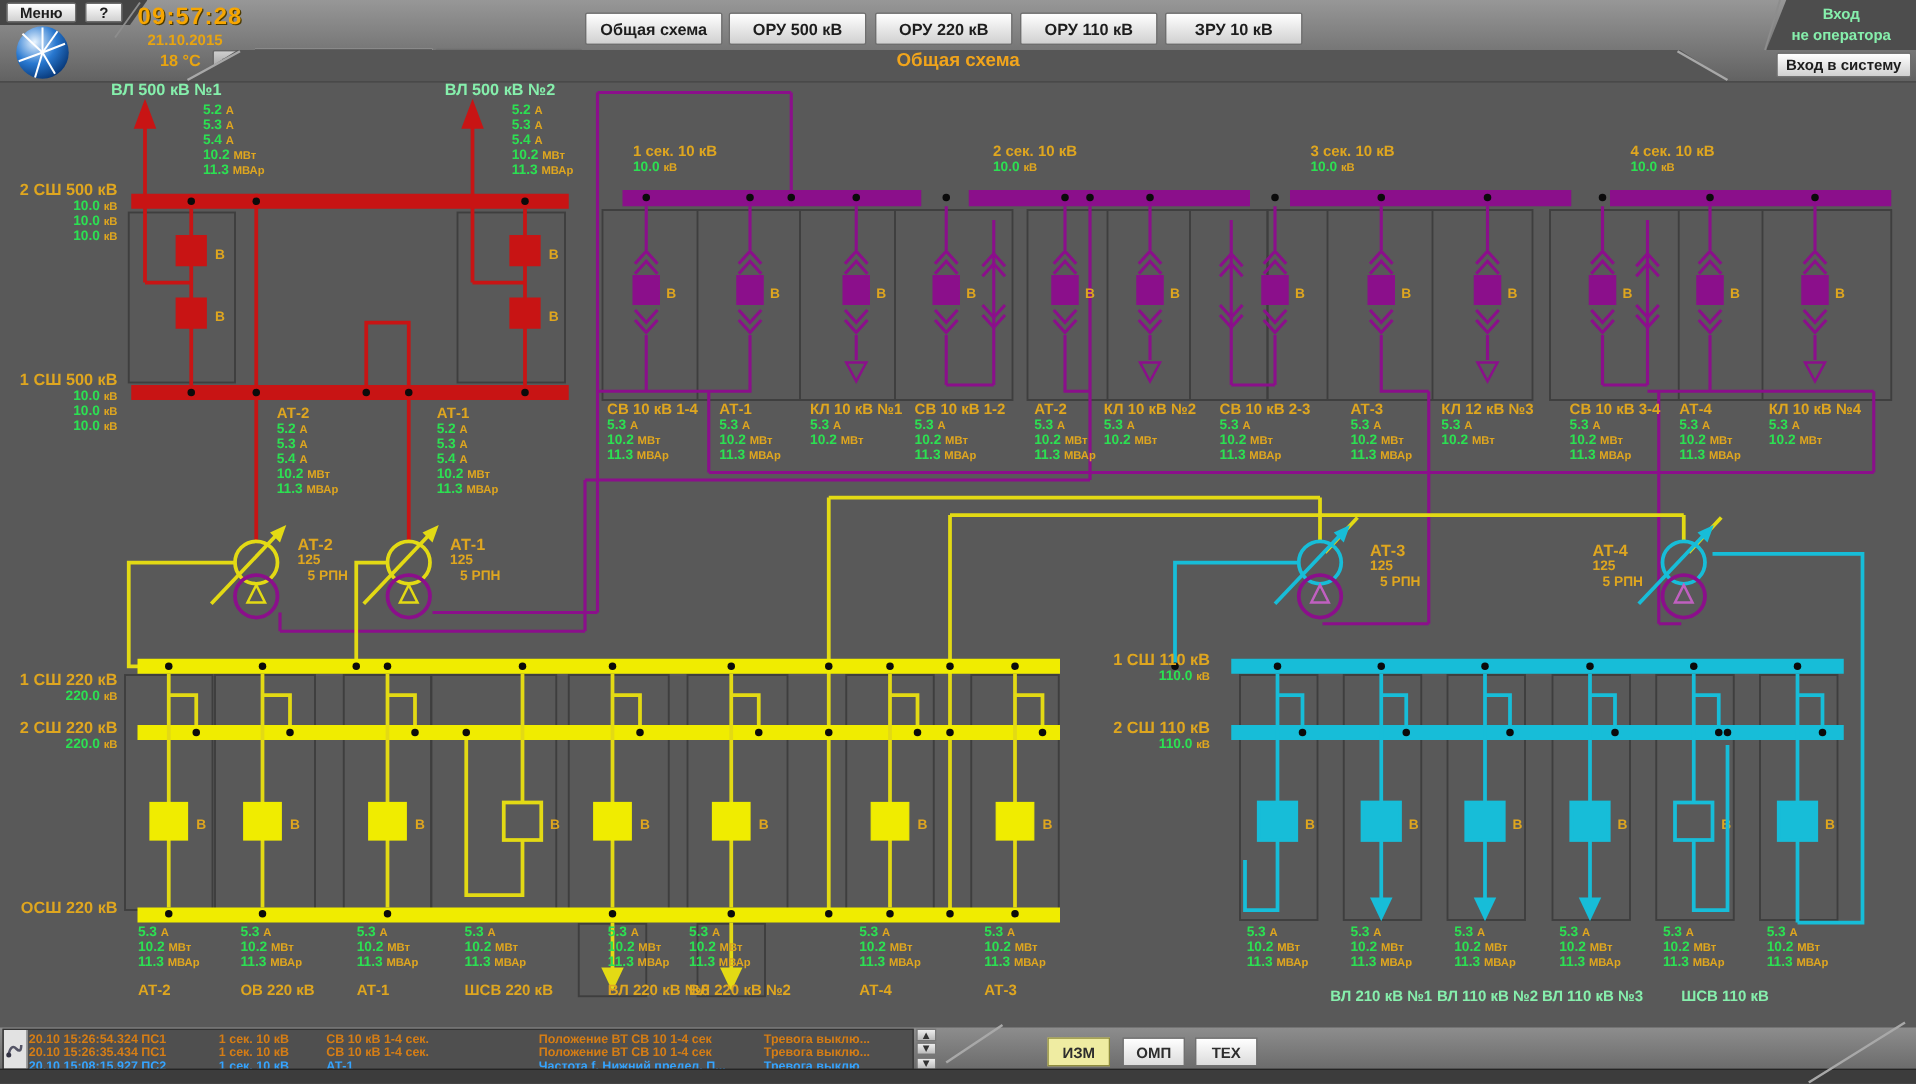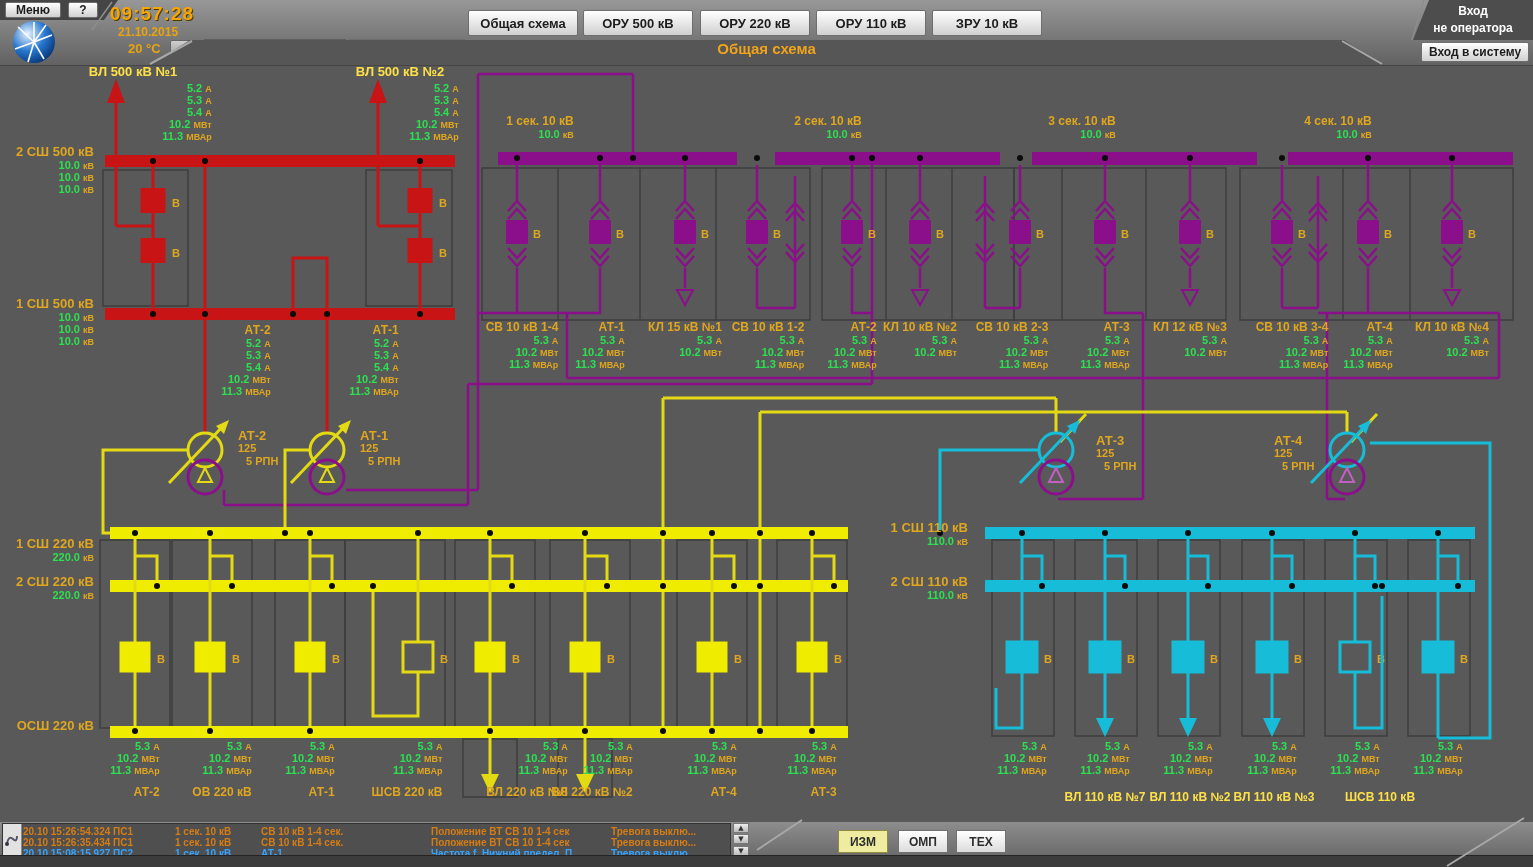--- a/index.html
+++ b/index.html
@@ -31,34 +31,34 @@
   .badge{width:28px;height:14px;font:bold 11px/14px "Liberation Sans",sans-serif;text-align:center}
   .badge.red{background:#ee1512;color:#5d0000}
   .badge.orange{background:#f59300;color:#5d3200}
   .badge.blue{background:#2ba3f2;color:#00305d}
   .tab{position:absolute;left:150px;top:40px;width:1233px;height:25px;background:#565656;
        clip-path:polygon(40px 0,1194px 0,1233px 25px,0 25px)}
   .tabtitle{display:block;width:100%;text-align:center;line-height:25px;
             font:bold 15px "Liberation Sans",sans-serif;color:#f0a41c}
   .loginbox{position:absolute;left:1413px;top:0;width:120px;height:40px;background:#4d4d4d;
             clip-path:polygon(16px 0,100% 0,100% 100%,0 100%);text-align:center;
-            color:#ffffff;font:bold 12px "Liberation Sans",sans-serif}
+            color:#86efac;font:bold 12px "Liberation Sans",sans-serif}
   .loginbox .l1{margin-top:4px}.loginbox .l2{margin-top:3px}
   
   .labels{position:absolute;inset:0;z-index:2;pointer-events:none}
-  .mblock{position:absolute;transform:translateX(-50%);text-align:right;line-height:13px;white-space:nowrap}
+  .mblock{position:absolute;transform:translateX(-50%);text-align:left;line-height:13px;white-space:nowrap}
   .mblock.rightal{transform:none;text-align:right}
   .mname{font:bold 12px "Liberation Sans",sans-serif;color:#dfa61f}
   .mname.below{margin-top:9px}
   .bus .mname{font-size:13px}
   .ml{font:bold 11px "Liberation Sans",sans-serif}
   .mv{color:#2ce052}
   .mu{color:#dfa61f;font-size:9px;margin-left:3px}
   .vlname{position:absolute;transform:translateX(-50%);font:bold 13px "Liberation Sans",sans-serif;
-          color:#fde047;white-space:nowrap}
+          color:#86efac;white-space:nowrap}
   .vlname.s{font-size:12px}
   .tlabel{position:absolute;color:#dfa61f;font-weight:bold;line-height:13px;white-space:nowrap}
   .tname{font-size:13px}.trow{font-size:11px}.tap{padding-left:8px}
   
   .footer{position:absolute;left:0;top:822px;width:1533px;height:49px;z-index:6;
           background:linear-gradient(#8d8d8d,#5c5c5c)}
   .logpanel{position:absolute;left:2px;top:1px;width:729px;height:33px;background:#4f4f4f;
             border:1px solid #333;box-sizing:border-box;overflow:hidden}
   .logicon{position:absolute;left:0;top:0;width:18px;height:31px;background:#e2e2e2;border-right:1px solid #888}
   .logrow{position:absolute;left:20px;right:0;height:11px;font:bold 10px "Liberation Sans",sans-serif;white-space:nowrap}
@@ -465,21 +465,21 @@
       <div class="ml"><span class="mv">10.2</span><span class="mu">МВт</span></div>
       <div class="ml"><span class="mv">11.3</span><span class="mu">МВАр</span></div>
     </div>
   <div class="mblock" style="left:600px;top:320px">
       <div class="mname">АТ-1</div>
       <div class="ml"><span class="mv">5.3</span><span class="mu">А</span></div>
       <div class="ml"><span class="mv">10.2</span><span class="mu">МВт</span></div>
       <div class="ml"><span class="mv">11.3</span><span class="mu">МВАр</span></div>
     </div>
   <div class="mblock" style="left:685px;top:320px">
-      <div class="mname">КЛ 15 кВ №1</div>
+      <div class="mname">КЛ 10 кВ №1</div>
       <div class="ml"><span class="mv">5.3</span><span class="mu">А</span></div>
       <div class="ml"><span class="mv">10.2</span><span class="mu">МВт</span></div>
     </div>
   <div class="mblock" style="left:768px;top:320px">
       <div class="mname">СВ 10 кВ 1-2</div>
       <div class="ml"><span class="mv">5.3</span><span class="mu">А</span></div>
       <div class="ml"><span class="mv">10.2</span><span class="mu">МВт</span></div>
       <div class="ml"><span class="mv">11.3</span><span class="mu">МВАр</span></div>
     </div>
   <div class="mblock" style="left:852px;top:320px">
@@ -643,21 +643,21 @@
       <div class="ml"><span class="mv">5.3</span><span class="mu">А</span></div>
       <div class="ml"><span class="mv">10.2</span><span class="mu">МВт</span></div>
       <div class="ml"><span class="mv">11.3</span><span class="mu">МВАр</span></div>
     </div>
   <div class="mblock" style="left:1438px;top:740px">
       <div class="ml"><span class="mv">5.3</span><span class="mu">А</span></div>
       <div class="ml"><span class="mv">10.2</span><span class="mu">МВт</span></div>
       <div class="ml"><span class="mv">11.3</span><span class="mu">МВАр</span></div>
     </div>
 
-  <div class="vlname s" style="left:1105px;top:790px">ВЛ 110 кВ №7</div>
+  <div class="vlname s" style="left:1105px;top:790px">ВЛ 210 кВ №1</div>
   <div class="vlname s" style="left:1190px;top:790px">ВЛ 110 кВ №2</div>
   <div class="vlname s" style="left:1274px;top:790px">ВЛ 110 кВ №3</div>
   <div class="vlname s" style="left:1380px;top:790px">ШСВ 110 кВ</div>
 </div>
 
 <div class="header">
   <div class="topstrip"></div>
   <button class="hbtn menu">Меню</button>
   <button class="hbtn help">?</button>
   <div class="logo">
@@ -676,21 +676,21 @@
         <line x1="26" y1="23" x2="44" y2="16"></line>
           <line x1="26" y1="23" x2="10" y2="8"></line>
         <line x1="26" y1="23" x2="7" y2="30"></line>
           <line x1="26" y1="23" x2="20" y2="43"></line>
         <line x1="26" y1="23" x2="36" y2="40"></line>
       </g>
     </svg>
   </div>
   <div class="time">09:57:28</div>
   <div class="date">21.10.2015</div>
-  <div class="temp">20 °C</div>
+  <div class="temp">18 °C</div>
   <button class="soundbtn">
     <svg width="16" height="14">
       <polygon points="10,1 4,5 1,5 1,9 4,9 10,13" fill="#4d4d4d"></polygon>
     </svg>
   </button>
   <div class="alarms">
     <span class="alabel">Тревоги</span>
     <span class="badge red">1</span>
     <span class="badge orange">15</span>
     <span class="badge blue">3</span>

